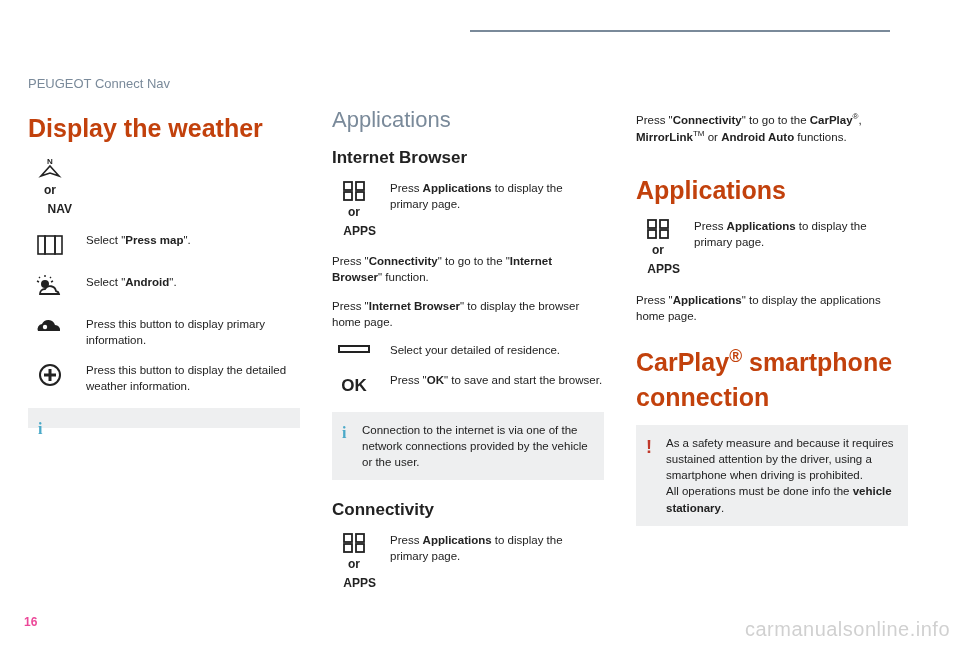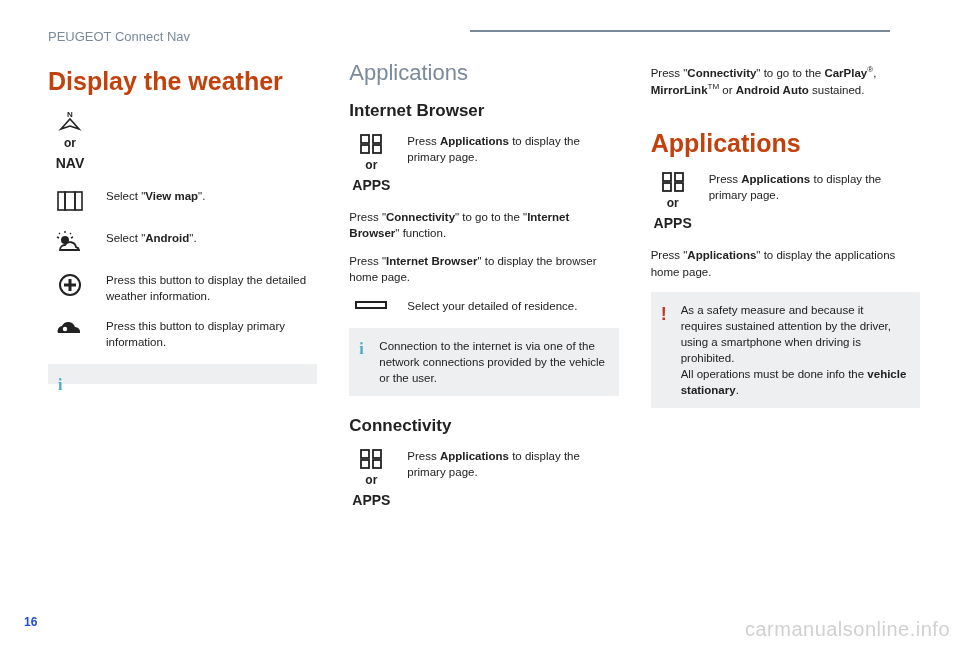--- a/index.html
+++ b/index.html
@@ -7,21 +7,22 @@
     font-family: Arial, Helvetica, sans-serif;
     width: 960px;
     height: 649px;
     background: #fff;
     color: #222;
     position: relative;
     font-size: 11.5px;
     line-height: 1.4;
   }
   .page {
-    padding: 28px 40px 20px 48px;
+    padding: 28px 40px 20px 28px;
+    margin-top: 47px;
   }
   .rule {
     position: absolute;
     top: 30px;
     left: 470px;
     width: 420px;
     height: 2px;
     background: #7a8a9a;
   }
   .header {
@@ -57,21 +58,21 @@
     margin-bottom: 14px;
     align-items: flex-start;
   }
   .iconbox {
     width: 44px;
     flex: 0 0 44px;
     text-align: center;
     font-size: 11px;
   }
   .iconbox svg { display:block; margin: 0 auto 2px; }
-  .iconlabel { font-weight: bold; font-size: 14px; }
+  .iconlabel { font-weight: bold; font-size: 12px; text-align: right; }
   .or { font-weight: bold; font-size: 12px; margin: 2px 0; }
   .item-text { flex: 1; }
   .note {
     background: #eeeff0;
     padding: 10px 12px 10px 30px;
     position: relative;
     font-size: 11.5px;
     margin-top: 6px;
   }
   .note-i {
@@ -95,21 +96,21 @@
     text-align: center;
     margin-top: 2px;
   }
   b { font-weight: bold; }
   .page-num {
     position: absolute;
     left: 24px;
     bottom: 18px;
     font-weight: bold;
     font-size: 12px;
-    color: #1d4ed8;
+    color: #ec4899;
   }
   .watermark {
     position: absolute;
     right: 10px;
     bottom: 6px;
     font-size: 20px;
     color: rgba(120,120,120,0.35);
     letter-spacing: 0.5px;
     margin-left: 24px;
   }
@@ -143,55 +144,55 @@
 
       <div class="item">
         <div class="iconbox">
           <svg width="30" height="26" viewBox="0 0 30 26">
             <rect x="3" y="4" width="7" height="18" fill="none" stroke="#222" stroke-width="1.6"></rect>
             <rect x="10" y="4" width="10" height="18" fill="none" stroke="#222" stroke-width="1.6"></rect>
             <rect x="20" y="4" width="7" height="18" fill="none" stroke="#222" stroke-width="1.6"></rect>
           </svg>
         </div>
         <div class="item-text">
-          <span>Select "</span><b>View map</b><span>".</span>
+          <span>Select "</span><b>Press map</b><span>".</span>
         </div>
       </div>
 
       <div class="item">
         <div class="iconbox">
           <svg width="32" height="26" viewBox="0 0 32 26">
             <circle cx="11" cy="10" r="4" fill="#222"></circle>
             <path d="M11 3 v-2 M5 8 l-2 -1 M17 8 l2 -1 M6 4 l-1 -1 M16 4 l1 -1" stroke="#222" stroke-width="1.4"></path>
             <path d="M6 20 a5 5 0 0 1 5 -5 a6 6 0 0 1 11 2 a4 4 0 0 1 3 3 H6 Z" fill="none" stroke="#222" stroke-width="1.8"></path>
           </svg>
         </div>
         <div class="item-text">
           <span>Select "</span><b>Android</b><span>".</span>
         </div>
       </div>
 
       <div class="item">
         <div class="iconbox">
+          <svg width="32" height="20" viewBox="0 0 32 20">
+            <path d="M4 15 a5 5 0 0 1 4 -7 a7 7 0 0 1 13 1 a5 5 0 0 1 5 6 H4 Z" fill="#222"></path>
+            <circle cx="11" cy="11" r="2.2" fill="#fff"></circle>
+          </svg>
+        </div>
+        <div class="item-text">Press this button to display primary information.</div>
+      </div>
+
+      <div class="item">
+        <div class="iconbox">
           <svg width="26" height="26" viewBox="0 0 26 26">
             <circle cx="13" cy="13" r="10" fill="none" stroke="#222" stroke-width="2"></circle>
             <path d="M13 7 v12 M7 13 h12" stroke="#222" stroke-width="3"></path>
           </svg>
         </div>
         <div class="item-text">Press this button to display the detailed weather information.</div>
-      </div>
-
-      <div class="item">
-        <div class="iconbox">
-          <svg width="32" height="20" viewBox="0 0 32 20">
-            <path d="M4 15 a5 5 0 0 1 4 -7 a7 7 0 0 1 13 1 a5 5 0 0 1 5 6 H4 Z" fill="#222"></path>
-            <circle cx="11" cy="11" r="2.2" fill="#fff"></circle>
-          </svg>
-        </div>
-        <div class="item-text">Press this button to display primary information.</div>
       </div>
 
       <div class="note">
         <span class="note-i">i</span>
       </div>
     </div>
 
     <div class="col">
       <h1 class="section">Applications</h1>
       <h3>Internet Browser</h3>
@@ -222,20 +223,28 @@
 
       <div class="item">
         <div class="iconbox">
           <svg width="34" height="14" viewBox="0 0 34 14">
             <rect x="2" y="4" width="30" height="6" fill="none" stroke="#222" stroke-width="2"></rect>
           </svg>
         </div>
         <div class="item-text">Select your detailed of residence.</div>
       </div>
 
+      <div class="item">
+        <div class="iconbox">
+          <div class="ok-icon">OK</div>
+        </div>
+        <div class="item-text">
+          <span>Press "</span><b>OK</b><span>" to save and start the browser.</span>
+        </div>
+      </div>
 
       <div class="note">
         <span class="note-i">i</span>
         <span>Connection to the internet is via one of the network connections provided by the vehicle or the user.</span>
       </div>
 
       <h3 style="margin-top:18px">Connectivity</h3>
 
       <div class="item">
         <div class="iconbox">
@@ -249,21 +258,21 @@
           <div class="iconlabel">APPS</div>
         </div>
         <div class="item-text">
           <span>Press </span><b>Applications</b><span> to display the primary page.</span>
         </div>
       </div>
     </div>
 
     <div class="col">
       <p class="flow" style="margin-top:6px">
-        <span>Press "</span><b>Connectivity</b><span>" to go to the </span><b>CarPlay</b><span class="sup">®</span><span>, </span><b>MirrorLink</b><span class="sup">TM</span><span> or </span><b>Android Auto</b><span> sustained.</span>
+        <span>Press "</span><b>Connectivity</b><span>" to go to the </span><b>CarPlay</b><span class="sup">®</span><span>, </span><b>MirrorLink</b><span class="sup">TM</span><span> or </span><b>Android Auto</b><span> functions.</span>
       </p>
 
       <h2 style="margin-top:28px">Applications</h2>
 
       <div class="item">
         <div class="iconbox">
           <svg width="26" height="22" viewBox="0 0 26 22">
             <rect x="3" y="2" width="8" height="8" fill="none" stroke="#222" stroke-width="1.8"></rect>
             <rect x="15" y="2" width="8" height="8" fill="none" stroke="#222" stroke-width="1.8"></rect>
             <rect x="3" y="12" width="8" height="8" fill="none" stroke="#222" stroke-width="1.8"></rect>
@@ -274,20 +283,23 @@
         </div>
         <div class="item-text">
           <span>Press </span><b>Applications</b><span> to display the primary page.</span>
         </div>
       </div>
 
       <p class="flow">
         <span>Press "</span><b>Applications</b><span>" to display the applications home page.</span>
       </p>
 
+      <h2 style="margin-top:20px">
+        <span>CarPlay</span><span class="sup">®</span><span> smartphone connection</span>
+      </h2>
 
       <div class="note">
         <span class="note-bang">!</span>
         <span>As a safety measure and because it requires sustained attention by the driver, using a smartphone when driving is prohibited.</span><br>
         <span>All operations must be done info the </span><b>vehicle stationary</b><span>.</span>
       </div>
     </div>
 
   </div>
 </div>

